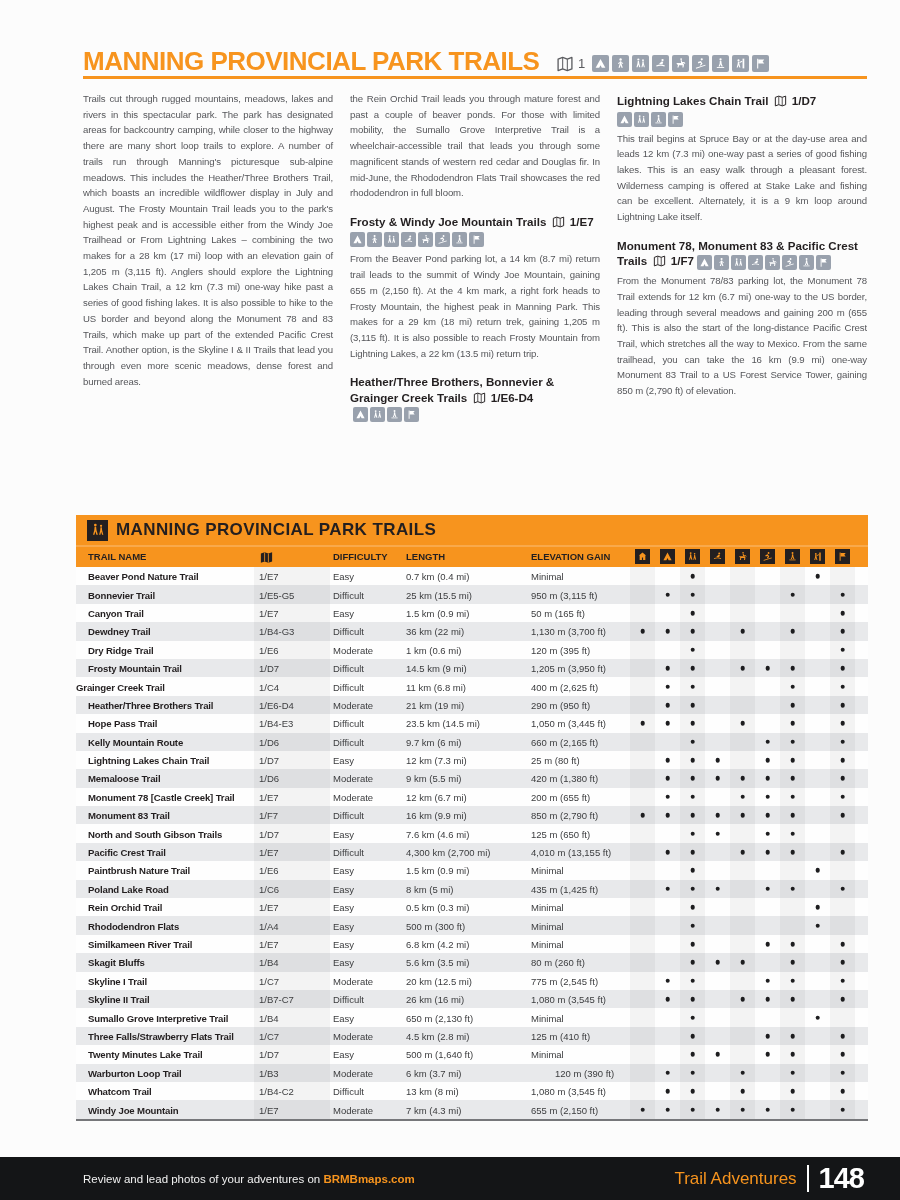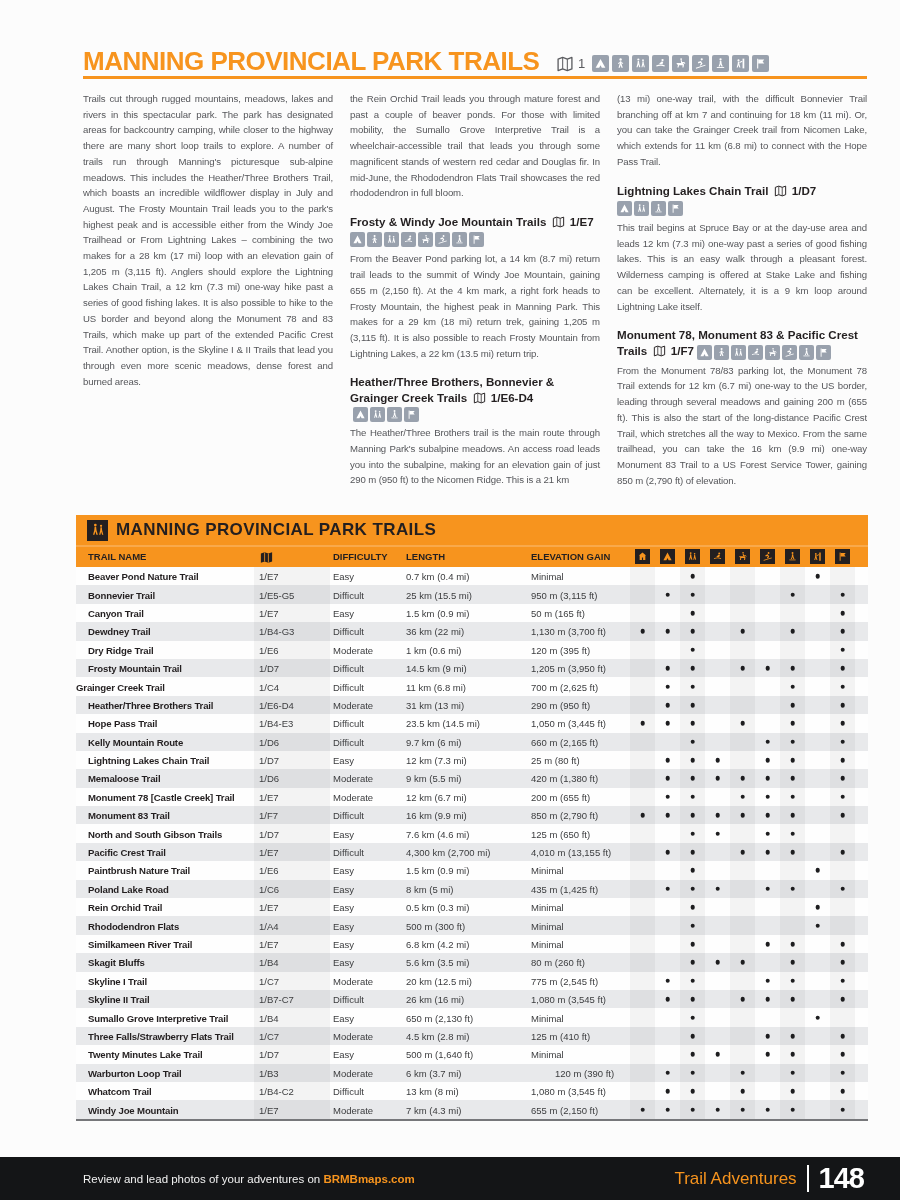--- a/index.html
+++ b/index.html
@@ -233,24 +233,22 @@
               <path d="M5.2 18.6h13.6v1.7H5.2z"></path>
             </svg>
           </span>
           <span class="isq">
             <svg viewBox="0 0 24 24">
               <path d="M5.8 3.4h2v17.8h-2z"></path>
               <path d="M7.8 4.4H19l-3.1 3.7 3.1 3.7H7.8z"></path>
             </svg>
           </span>
         </span></div>
-      <p class="body-p">The Heather/Three Brothers trail is the main route through Manning Park's subalpine meadows. An access road leads you into the subalpine, making for an elevation gain of just 290 m (950 ft) to the Nicomen Ridge. This is a 21 km</p>
     </div>
     <div class="acol">
-      <p class="body-p">(13 mi) one-way trail, with the difficult Bonnevier Trail branching off at km 7 and continuing for 18 km (11 mi). Or, you can take the Grainger Creek trail from Nicomen Lake, which extends for 11 km (6.8 mi) to connect with the Hope Pass Trail.</p>
       <div class="h-sec"><span>Lightning Lakes Chain Trail </span><span class="map-glyph"><svg viewBox="0 0 24 22">
             <path d="M2.5 4.2 8.8 2l6.4 2.2L21.5 2v15.8l-6.3 2.2-6.4-2.2-6.3 2.2z" fill="none" stroke="currentColor" stroke-width="1.8" stroke-linejoin="round"></path>
             <path d="M8.8 2.6v15M15.2 4.6v15" stroke="currentColor" stroke-width="1.4" fill="none"></path>
           </svg></span><span> 1/D7</span></div>
       <div class="h-icons">
         <span class="isq">
           <svg viewBox="0 0 24 24">
             <path d="M12 3.5 21 20h-6.6L12 15l-2.4 5H3z"></path>
           </svg>
         </span>
@@ -528,37 +526,37 @@
         <div class="band" style="left: 178px; width: 76px;"></div>
         <div class="band" style="left: 554px; width: 25px;"></div>
         <div class="band" style="left: 604px; width: 25px;"></div>
         <div class="band" style="left: 654px; width: 25px;"></div>
         <div class="band" style="left: 704px; width: 25px;"></div>
         <div class="band" style="left: 754px; width: 25px;"></div>
         <span class="tc name" style="left: 0;">Grainger Creek Trail</span>
         <span class="tc map" style="left: 183px;">1/C4</span>
         <span class="tc diff" style="left: 257px;">Difficult</span>
         <span class="tc len" style="left: 330px;">11 km (6.8 mi)</span>
-        <span class="tc elev" style="left: 455px;">700 m (2,625 ft)</span>
+        <span class="tc elev" style="left: 455px;">400 m (2,625 ft)</span>
         <span class="dot" style="left: 591.5px;"></span>
         <span class="dot" style="left: 616.5px;"></span>
         <span class="dot" style="left: 716.5px;"></span>
         <span class="dot" style="left: 766.5px;"></span>
       </div>
       <div class="t-row">
         <div class="band" style="left: 178px; width: 76px;"></div>
         <div class="band" style="left: 554px; width: 25px;"></div>
         <div class="band" style="left: 604px; width: 25px;"></div>
         <div class="band" style="left: 654px; width: 25px;"></div>
         <div class="band" style="left: 704px; width: 25px;"></div>
         <div class="band" style="left: 754px; width: 25px;"></div>
         <span class="tc name" style="left: 12px;">Heather/Three Brothers Trail</span>
         <span class="tc map" style="left: 183px;">1/E6-D4</span>
         <span class="tc diff" style="left: 257px;">Moderate</span>
-        <span class="tc len" style="left: 330px;">31 km (13 mi)</span>
+        <span class="tc len" style="left: 330px;">21 km (19 mi)</span>
         <span class="tc elev" style="left: 455px;">290 m (950 ft)</span>
         <span class="dot" style="left: 591.5px;"></span>
         <span class="dot" style="left: 616.5px;"></span>
         <span class="dot" style="left: 716.5px;"></span>
         <span class="dot" style="left: 766.5px;"></span>
       </div>
       <div class="t-row">
         <div class="band" style="left: 178px; width: 76px;"></div>
         <div class="band" style="left: 554px; width: 25px;"></div>
         <div class="band" style="left: 604px; width: 25px;"></div>

